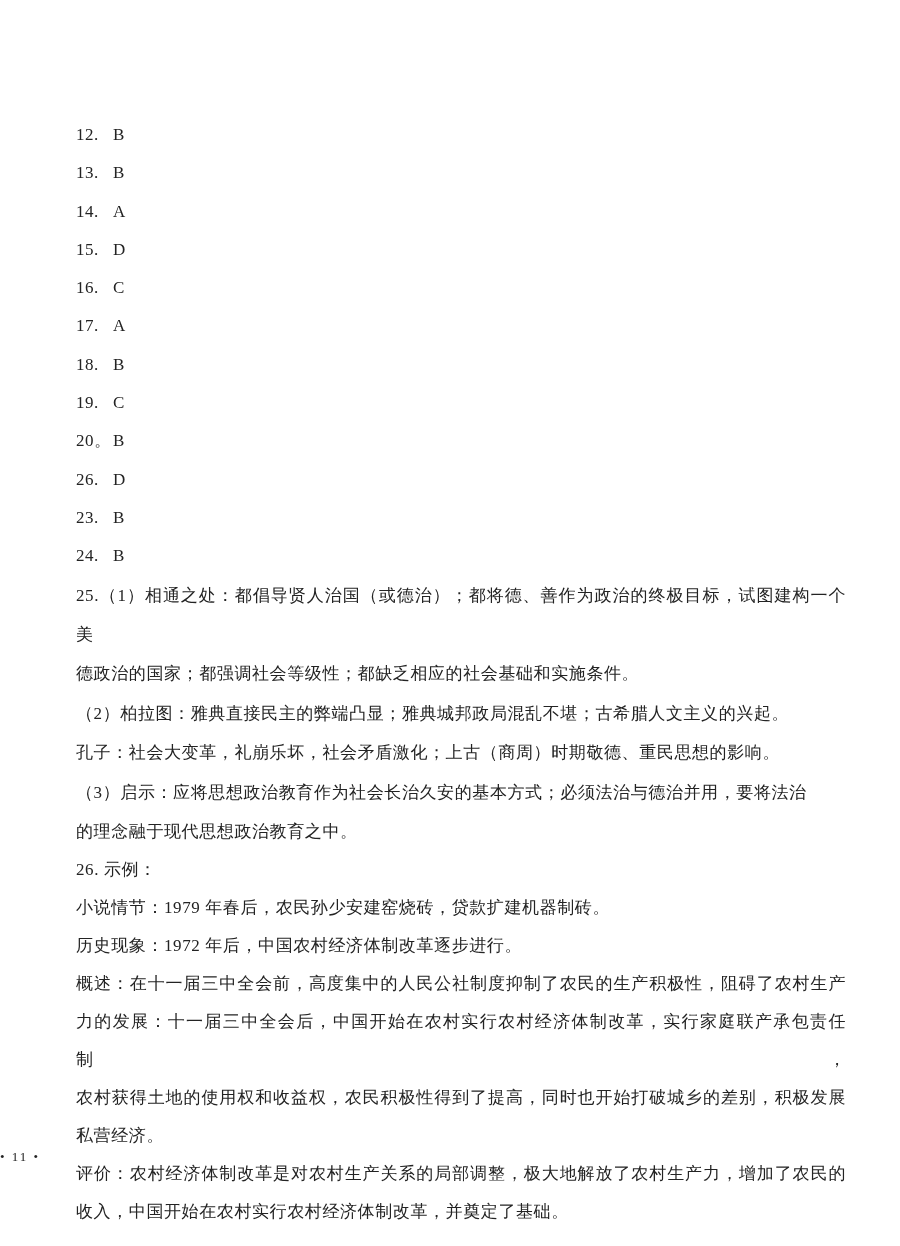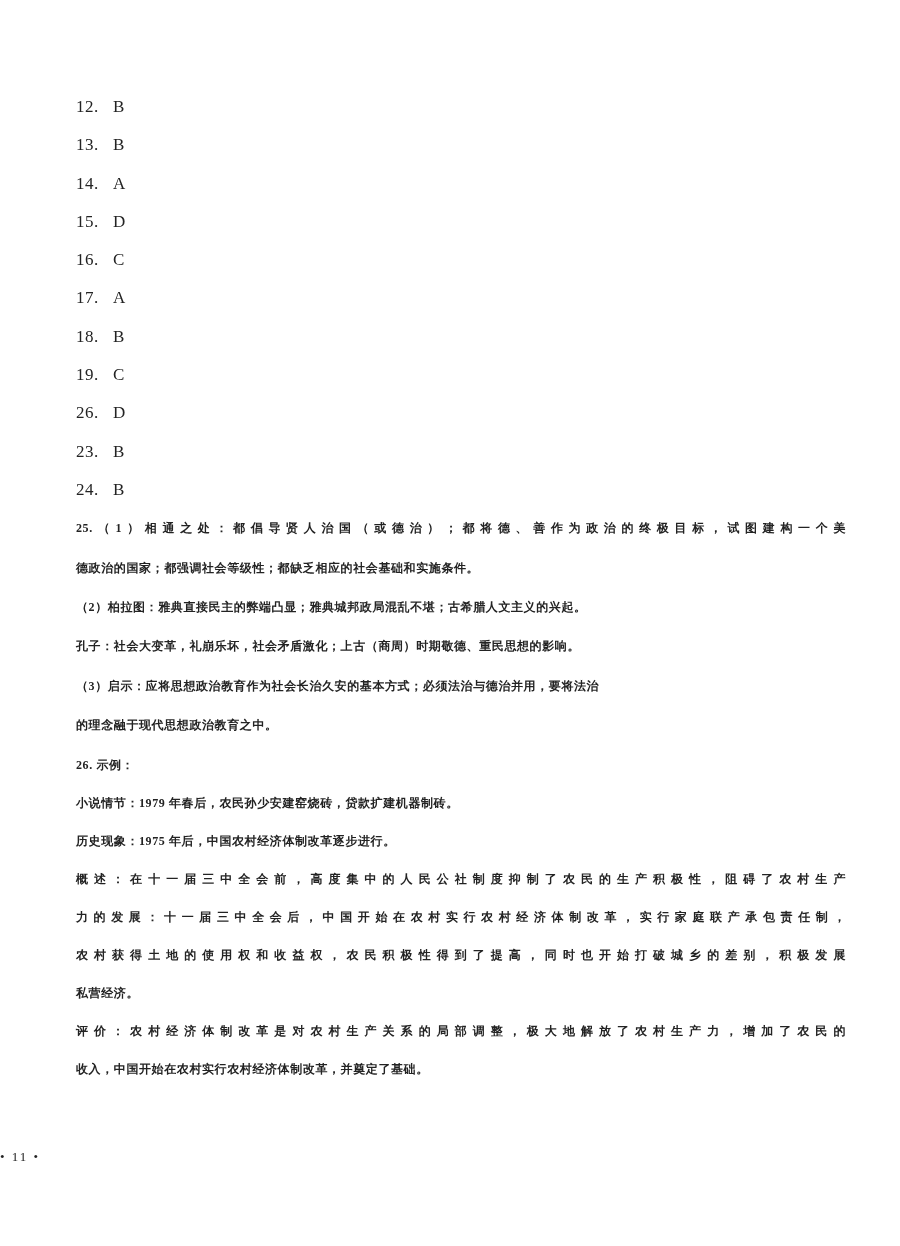--- a/index.html
+++ b/index.html
@@ -12,33 +12,32 @@
     color: #232323;
     font-family: "Liberation Serif", "DejaVu Serif", serif;
     overflow: hidden;
   }
   .content {
     position: absolute;
     left: 76px;
     top: 0;
     width: 770px;
   }
-  .answers { padding-top: 88px; }
+  .answers { padding-top: 116px; }
   .row {
     height: 38.3px;
     line-height: 38.3px;
     font-size: 17px;
     letter-spacing: 0.5px;
   }
   .row .num { display: inline-block; min-width: 37px; }
   .sec .ln {
-    font-size: 12px;
+    font-size: 17px;
     letter-spacing: 0.6px;
     white-space: nowrap;
-    font-weight: bold;
   }
   .sec25 .ln { line-height: 39.4px; }
   .sec26 .ln { line-height: 38px; }
   .ln.just {
     white-space: normal;
     text-align: justify;
     text-align-last: justify;
   }
   .footer {
     position: absolute;
@@ -58,38 +57,39 @@
 
     <div class="answers">
       <div class="row"><span class="num">12.</span><span class="choice">B</span></div>
       <div class="row"><span class="num">13.</span><span class="choice">B</span></div>
       <div class="row"><span class="num">14.</span><span class="choice">A</span></div>
       <div class="row"><span class="num">15.</span><span class="choice">D</span></div>
       <div class="row"><span class="num">16.</span><span class="choice">C</span></div>
       <div class="row"><span class="num">17.</span><span class="choice">A</span></div>
       <div class="row"><span class="num">18.</span><span class="choice">B</span></div>
       <div class="row"><span class="num">19.</span><span class="choice">C</span></div>
+      <div class="row"><span class="num">20。</span><span class="choice">B</span></div>
       <div class="row"><span class="num">26.</span><span class="choice">D</span></div>
       <div class="row"><span class="num">23.</span><span class="choice">B</span></div>
       <div class="row"><span class="num">24.</span><span class="choice">B</span></div>
     </div>
 
     <div class="sec sec25">
       <div class="ln just">25.（1）相通之处：都倡导贤人治国（或德治）；都将德、善作为政治的终极目标，试图建构一个美</div>
       <div class="ln">德政治的国家；都强调社会等级性；都缺乏相应的社会基础和实施条件。</div>
       <div class="ln">（2）柏拉图：雅典直接民主的弊端凸显；雅典城邦政局混乱不堪；古希腊人文主义的兴起。</div>
       <div class="ln">孔子：社会大变革，礼崩乐坏，社会矛盾激化；上古（商周）时期敬德、重民思想的影响。</div>
       <div class="ln">（3）启示：应将思想政治教育作为社会长治久安的基本方式；必须法治与德治并用，要将法治</div>
       <div class="ln">的理念融于现代思想政治教育之中。</div>
     </div>
 
     <div class="sec sec26">
       <div class="ln">26. 示例：</div>
       <div class="ln">小说情节：1979 年春后，农民孙少安建窑烧砖，贷款扩建机器制砖。</div>
-      <div class="ln">历史现象：1975 年后，中国农村经济体制改革逐步进行。</div>
+      <div class="ln">历史现象：1972 年后，中国农村经济体制改革逐步进行。</div>
       <div class="ln just">概述：在十一届三中全会前，高度集中的人民公社制度抑制了农民的生产积极性，阻碍了农村生产</div>
       <div class="ln just">力的发展：十一届三中全会后，中国开始在农村实行农村经济体制改革，实行家庭联产承包责任制，</div>
       <div class="ln just">农村获得土地的使用权和收益权，农民积极性得到了提高，同时也开始打破城乡的差别，积极发展</div>
       <div class="ln">私营经济。</div>
       <div class="ln just">评价：农村经济体制改革是对农村生产关系的局部调整，极大地解放了农村生产力，增加了农民的</div>
       <div class="ln">收入，中国开始在农村实行农村经济体制改革，并奠定了基础。</div>
     </div>
 
   </div>
 

